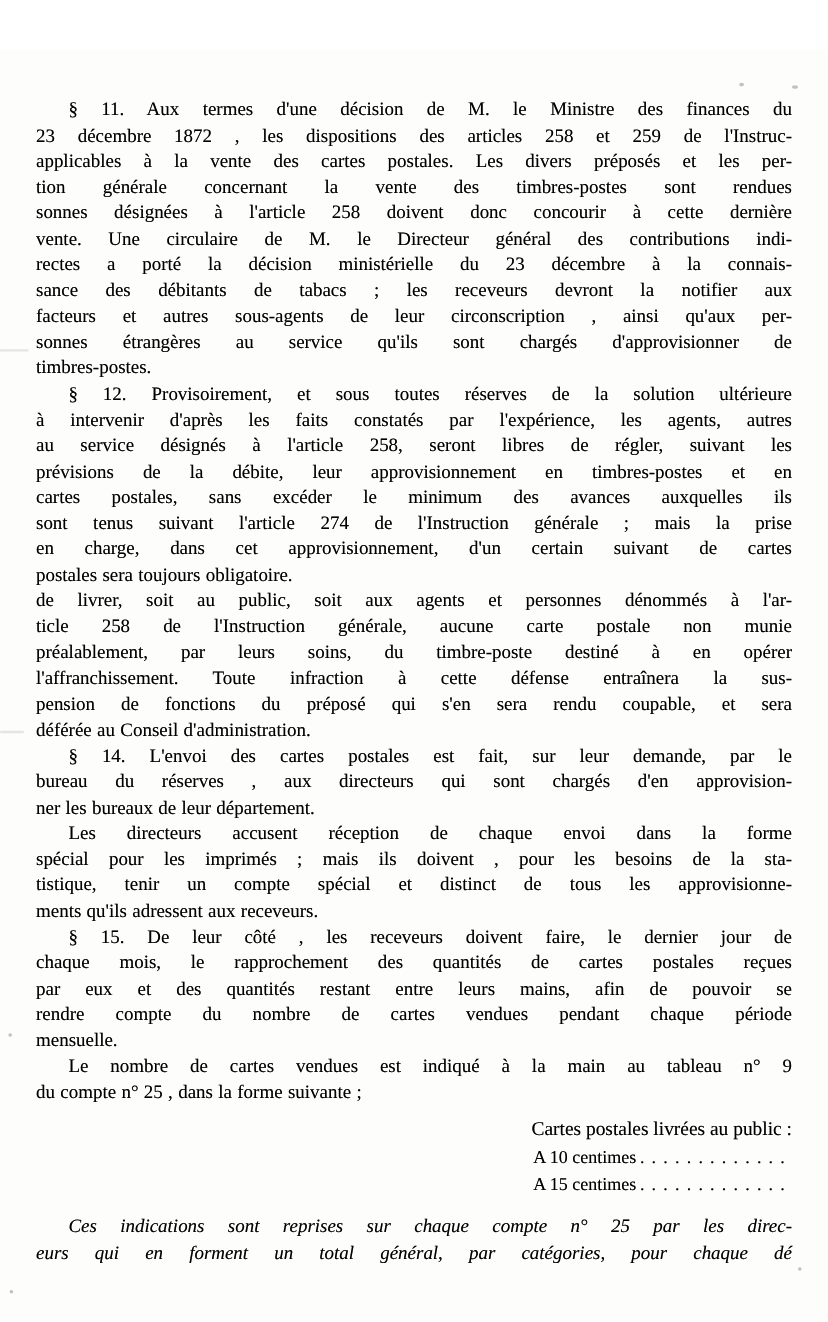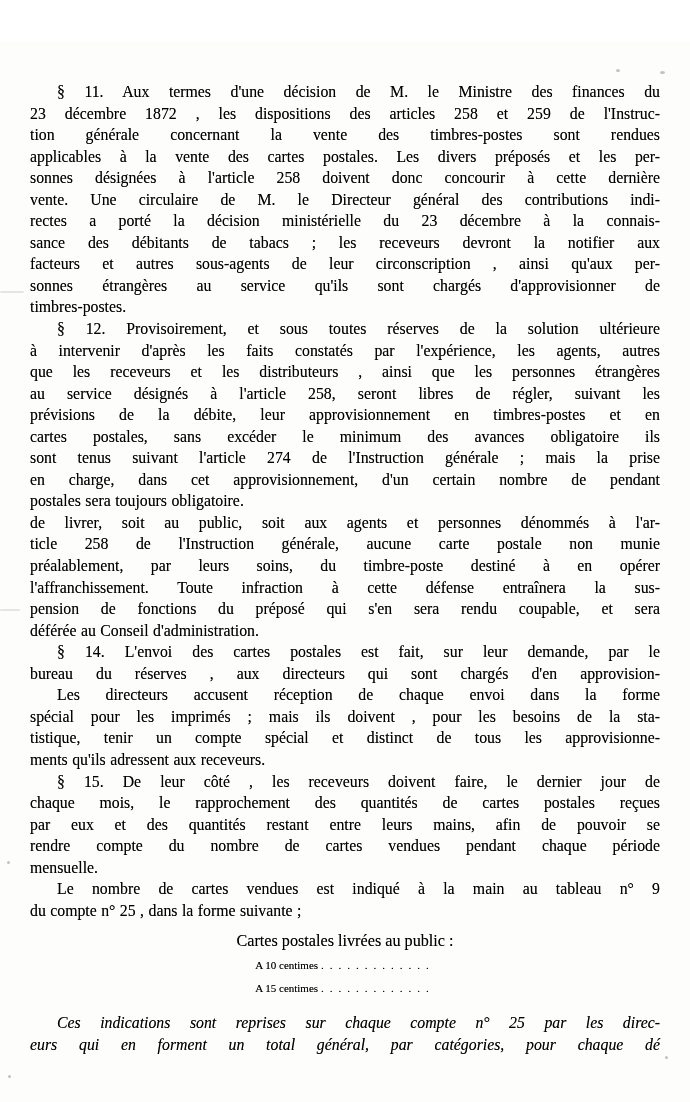--- a/index.html
+++ b/index.html
@@ -26,68 +26,68 @@
     line-height: 21.55px;
     height: 21.55px;
     white-space: nowrap;
     text-align: justify;
     text-align-last: justify;
     hyphens: none;
     word-spacing: 0.5px;
   }
   .line.indent { padding-left: 27px; }
   .line.end { text-align-last: left; }
-  .leader-block { margin-top: 7px; text-align: center; }
+  .leader-block { margin-top: 7px; text-align: right; }
   .leader-title { font-size: 16.2px; line-height: 26px; }
-  .leader-line { font-size: 11px; line-height: 22.5px; font-family: Liberation Serif, serif; }
+  .leader-line { font-size: 15px; line-height: 22.5px; font-family: Liberation Serif, serif; }
   .leader-line .dots { letter-spacing: 6px; margin-left: 3px; }
   .artifact { position: absolute; pointer-events: none; }
   .art-line { background: #d9d8d2; opacity: 0.65; border-radius: 1px; }
   .art-speck { background: #8a8880; opacity: 0.5; border-radius: 50%; }
 </style>
 </head>
 <body>
 
 <div class="page" style="background: rgb(253, 253, 251); color: #000000; margin-top: 41px;">
   <div class="text-col" id="text-col">
       <div class="paragraph">
         <div class="line indent">§ 11. Aux termes d'une décision de M. le Ministre des finances du</div>
         <div class="line">23 décembre 1872 , les dispositions des articles 258 et 259 de l'Instruc-</div>
+        <div class="line">applicables à la vente des cartes postales. Les divers préposés et les per-</div>
         <div class="line">tion générale concernant la vente des timbres-postes sont rendues</div>
-        <div class="line">applicables à la vente des cartes postales. Les divers préposés et les per-</div>
         <div class="line">sonnes désignées à l'article 258 doivent donc concourir à cette dernière</div>
         <div class="line">vente. Une circulaire de M. le Directeur général des contributions indi-</div>
         <div class="line">rectes a porté la décision ministérielle du 23 décembre à la connais-</div>
         <div class="line">sance des débitants de tabacs ; les receveurs devront la notifier aux</div>
         <div class="line">facteurs et autres sous-agents de leur circonscription , ainsi qu'aux per-</div>
         <div class="line">sonnes étrangères au service qu'ils sont chargés d'approvisionner de</div>
         <div class="line end">timbres-postes.</div>
       </div>
       <div class="paragraph">
         <div class="line indent">§ 12. Provisoirement, et sous toutes réserves de la solution ultérieure</div>
         <div class="line">à intervenir d'après les faits constatés par l'expérience, les agents, autres</div>
-        <div class="line">que les receveurs et les distributeurs , ainsi que les personnes étrangères</div>
         <div class="line">au service désignés à l'article 258, seront libres de régler, suivant les</div>
         <div class="line">prévisions de la débite, leur approvisionnement en timbres-postes et en</div>
-        <div class="line">cartes postales, sans excéder le minimum des avances obligatoire ils</div>
+        <div class="line">cartes postales, sans excéder le minimum des avances auxquelles ils</div>
         <div class="line">sont tenus suivant l'article 274 de l'Instruction générale ; mais la prise</div>
-        <div class="line">en charge, dans cet approvisionnement, d'un certain nombre de pendant</div>
+        <div class="line">en charge, dans cet approvisionnement, d'un certain suivant de cartes</div>
         <div class="line end">postales sera toujours obligatoire.</div>
       </div>
       <div class="paragraph">
         <div class="line">de livrer, soit au public, soit aux agents et personnes dénommés à l'ar-</div>
         <div class="line">ticle 258 de l'Instruction générale, aucune carte postale non munie</div>
         <div class="line">préalablement, par leurs soins, du timbre-poste destiné à en opérer</div>
         <div class="line">l'affranchissement. Toute infraction à cette défense entraînera la sus-</div>
         <div class="line">pension de fonctions du préposé qui s'en sera rendu coupable, et sera</div>
         <div class="line end">déférée au Conseil d'administration.</div>
       </div>
       <div class="paragraph">
         <div class="line indent">§ 14. L'envoi des cartes postales est fait, sur leur demande, par le</div>
         <div class="line">bureau du  réserves , aux directeurs qui sont chargés d'en approvision-</div>
+        <div class="line end">ner les bureaux de leur département.</div>
       </div>
       <div class="paragraph">
         <div class="line indent">Les directeurs accusent réception de chaque envoi dans la forme</div>
         <div class="line">spécial pour les imprimés ; mais ils doivent , pour les besoins de la sta-</div>
         <div class="line">tistique, tenir un compte spécial et distinct de tous les approvisionne-</div>
         <div class="line end">ments qu'ils adressent aux receveurs.</div>
       </div>
       <div class="paragraph">
         <div class="line indent">§ 15. De leur côté , les receveurs doivent faire, le dernier jour de</div>
         <div class="line">chaque mois, le rapprochement des quantités de cartes postales reçues</div>

